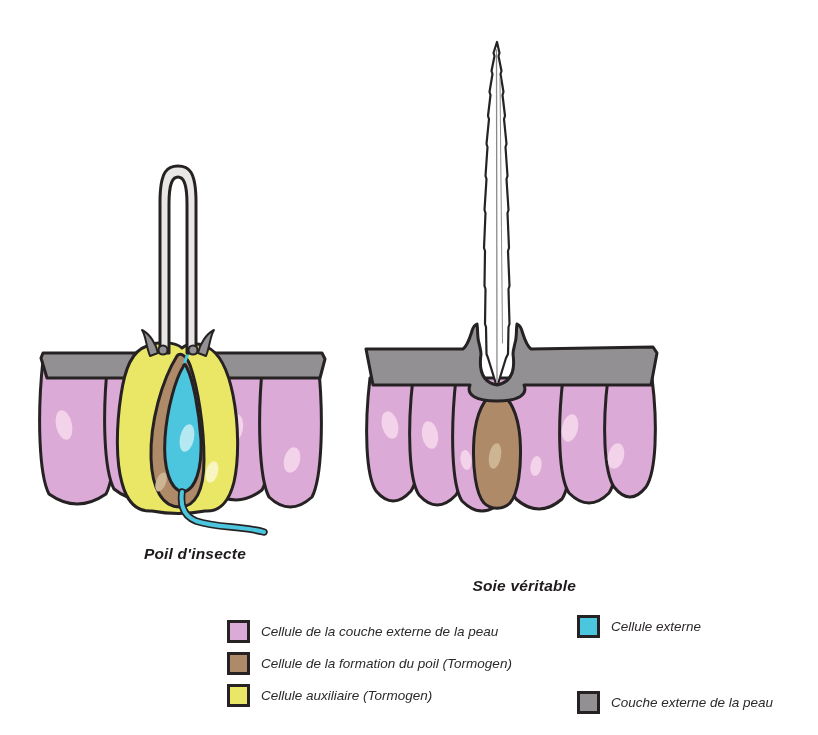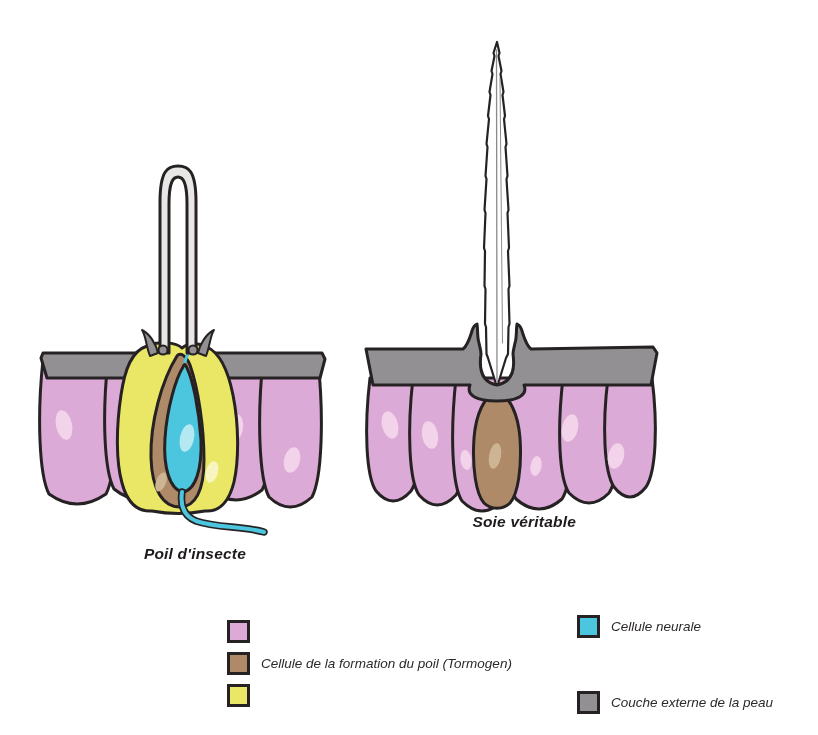--- a/index.html
+++ b/index.html
@@ -89,37 +89,39 @@
          L149.5,248 L148.5,251 L149.5,286 L148.5,289 L148,316 L146,320 L138,346 L136,346
          L128,320 L126.5,316 L126,289 L125,286 L125.5,251 L124.5,248 L125,213 L124,210
          L125.5,175 L124.5,172 L126.5,141 L125.5,138 L127.5,109 L126.5,106 L129,81 L128,78
          L130.5,57 L129.5,54 L132.5,36 L131.5,33 L134.5,18 L133.5,15 Z" style="fill: rgb(255, 255, 255);"></path>
     <path fill="none" stroke-width="1.3" d="M136.5,12 C136,100 136,220 137,344" style="stroke: rgb(138, 138, 138);"></path>
     <path fill="none" stroke-width="1" d="M140,40 C141,150 142,240 142.5,305" style="stroke: rgb(138, 138, 138);"></path>
   </g>
 </svg>
 
 <div class="abs panel-label" style="left:86px;top:545px;width:160px">Poil d'insecte</div>
-<div class="abs panel-label" style="left:416px;top:513px;width:160px">Soie véritable</div>
+<div class="abs panel-label" style="left:416px;top:577px;width:160px">Soie véritable</div>
 
 <div class="legend-col" style="left:227px;top:620px;width:330px;height:90px">
   <div class="legend-row" style="top:0">
     <span class="swatch" style="background-color: rgb(220, 170, 214); border-color: rgb(38, 34, 35);"></span>
+    <span class="legend-label">Cellule de la couche externe de la peau</span>
   </div>
   <div class="legend-row" style="top:32px">
     <span class="swatch" style="background-color: rgb(174, 138, 105); border-color: rgb(38, 34, 35);"></span>
     <span class="legend-label">Cellule de la formation du poil (Tormogen)</span>
   </div>
   <div class="legend-row" style="top:64px">
     <span class="swatch" style="background-color: rgb(235, 231, 102); border-color: rgb(38, 34, 35);"></span>
+    <span class="legend-label">Cellule auxiliaire (Tormogen)</span>
   </div>
 </div>
 
 <div class="legend-col" style="left:577px;top:615px;width:240px;height:95px">
   <div class="legend-row" style="top:0">
     <span class="swatch" style="background-color: rgb(76, 197, 223); border-color: rgb(38, 34, 35);"></span>
-    <span class="legend-label">Cellule neurale</span>
+    <span class="legend-label">Cellule externe</span>
   </div>
   <div class="legend-row" style="top:76px">
     <span class="swatch" style="background-color: rgb(146, 144, 147); border-color: rgb(38, 34, 35);"></span>
     <span class="legend-label">Couche externe de la peau</span>
   </div>
 </div>
 
 </body></html>

